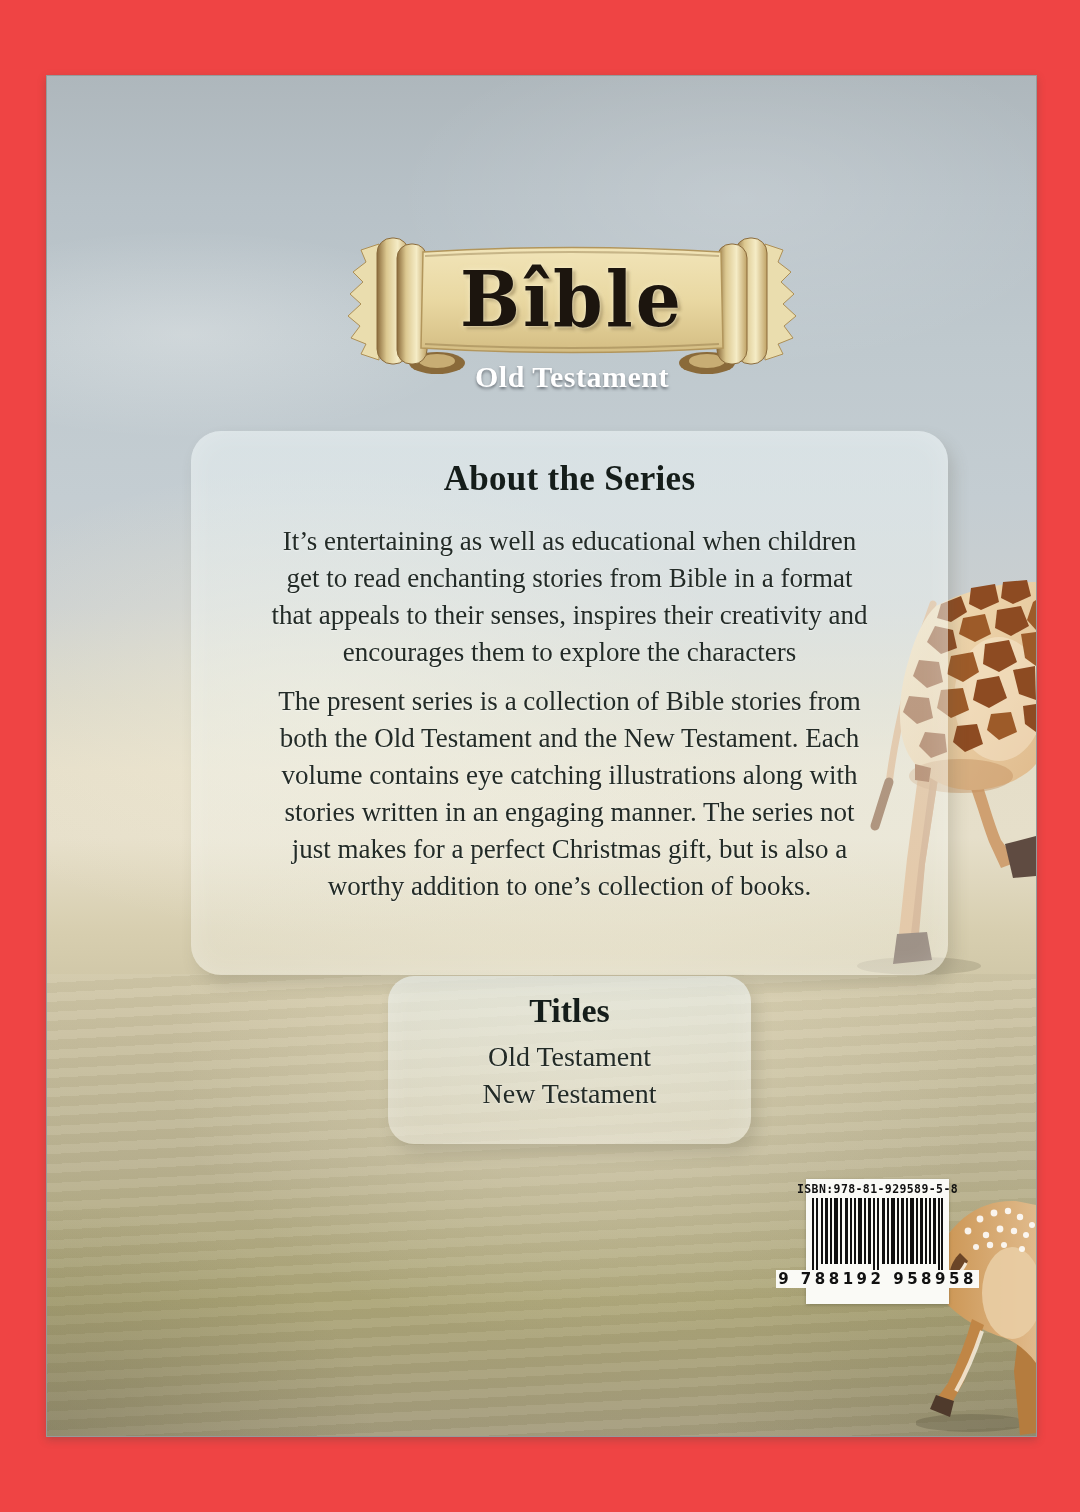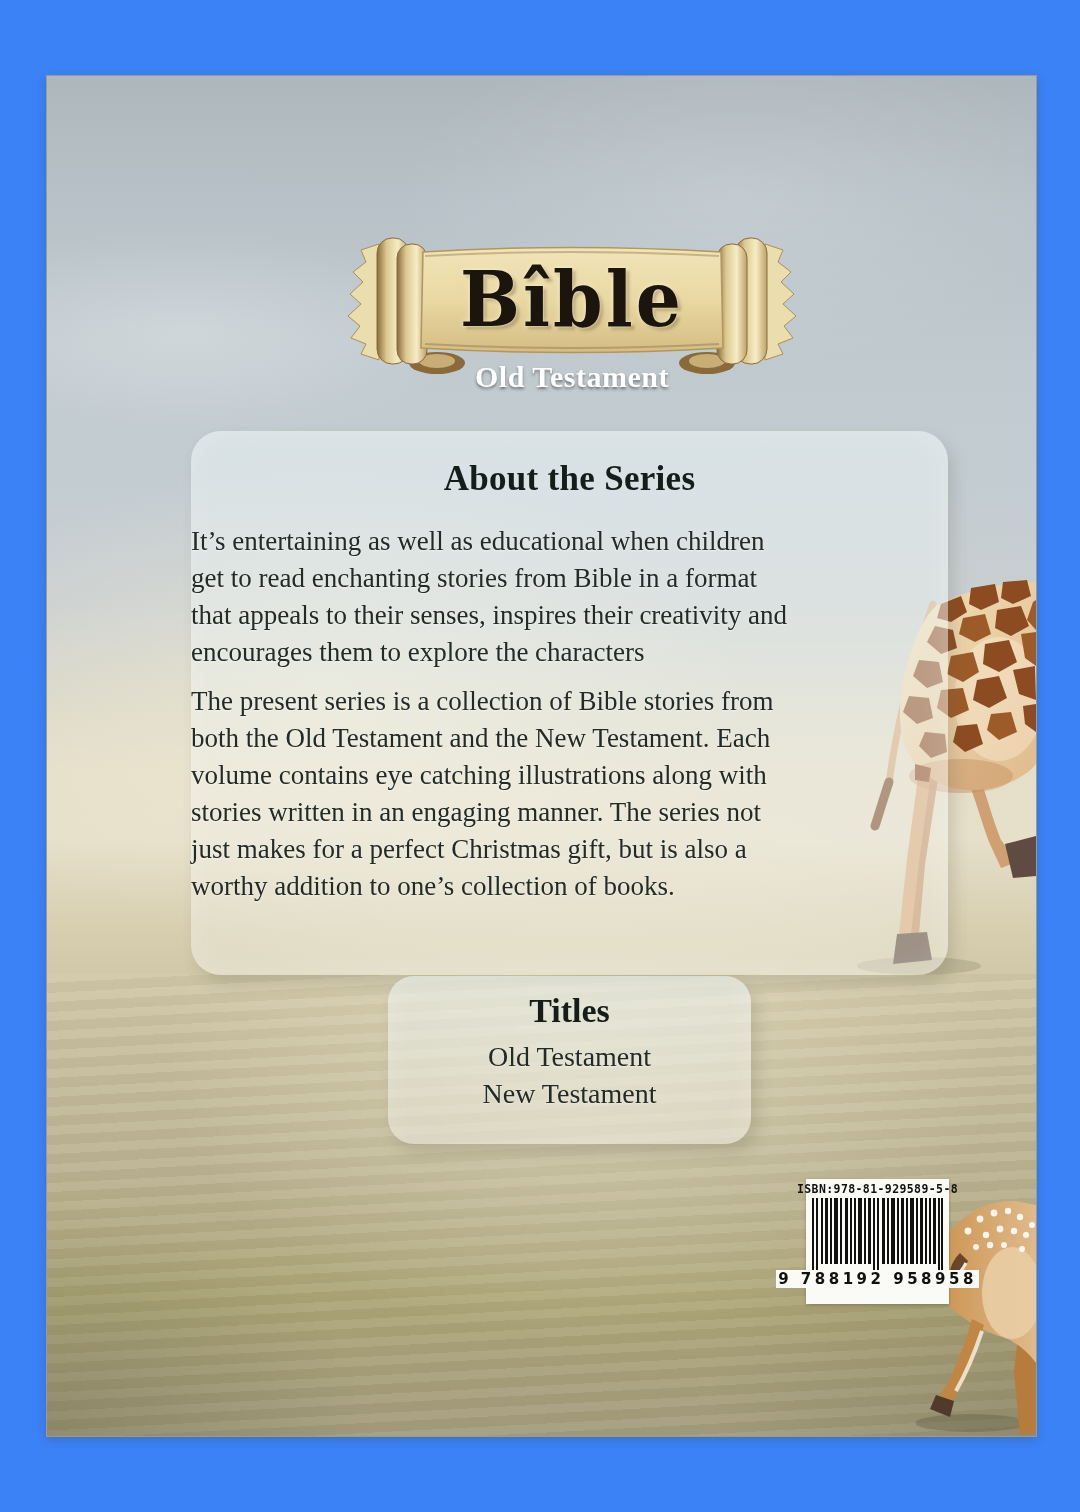--- a/index.html
+++ b/index.html
@@ -1,16 +1,16 @@
 <!DOCTYPE html>
 <html><head>
 <meta charset="utf-8">
 <style>
   html,body{margin:0;padding:0;background:#ffffff;}
-  .page{position:relative;width:1080px;height:1512px;background:#3b82f6;overflow:hidden;
+  .page{position:relative;width:1080px;height:1512px;background:#ef4444;overflow:hidden;
         font-family:"Liberation Serif","DejaVu Serif",serif;}
   .cover{position:absolute;left:46px;top:75px;width:989px;height:1360px;overflow:hidden;
          border:1px solid #959a9a;box-shadow:0 3px 8px rgba(70,70,60,.28);}
   
   .cover::before{content:"";position:absolute;inset:0;
     background:linear-gradient(180deg,
       #aeb7bc 0%, #b7c1c7 9%, #bfc9ce 20%, #c4cdd2 31%, #cacfd0 39%,
       #d9d7c8 46%, #e5dec9 51%, #e6dfca 56%, #d7ceaf 63%, #c8bf9f 71%,
       #bbb392 80%, #aca577 90%, #a49c7d 100%);}
   .cover::after{content:"";position:absolute;inset:0;
@@ -39,21 +39,21 @@
       text-shadow:0 2px 3px rgba(40,45,55,.55);}
   
   .panel{position:absolute;z-index:2;border-radius:30px;
       background:linear-gradient(180deg, rgba(237,246,247,.52), rgba(243,241,229,.42));
       box-shadow:6px 9px 16px rgba(96,92,68,.20), inset 0 0 30px rgba(255,255,255,.22);}
   .about-panel{left:144px;top:355px;width:757px;height:544px;}
   .about-heading{margin:0;padding-top:28px;text-align:center;font-size:35px;font-weight:bold;
       color:#151d1a;letter-spacing:.3px;}
   .about-lines{margin-top:24px;}
   .about-lines.second{margin-top:12px;}
-  .about-line{text-align:left;font-size:27px;line-height:37px;color:#232b27;
+  .about-line{text-align:center;font-size:27px;line-height:37px;color:#232b27;
       text-shadow:0 1px 2px rgba(255,255,255,.55);}
   .titles-panel{left:341px;top:900px;width:363px;height:168px;border-radius:26px;}
   .titles-heading{margin:0;padding-top:16px;text-align:center;font-size:34px;font-weight:bold;color:#151d1a;}
   .title-item{text-align:center;font-size:28px;line-height:37px;color:#232b27;
       text-shadow:0 1px 2px rgba(255,255,255,.5);}
   .titles-panel .title-item:first-of-type{margin-top:8px;}
   
   .publisher{position:absolute;left:109px;top:1123px;z-index:3;}
   .logo{position:relative;width:132px;height:37px;margin-top:8px;background:#17120e;border-radius:6px;
         box-shadow:0 1px 3px rgba(50,45,30,.4);}

